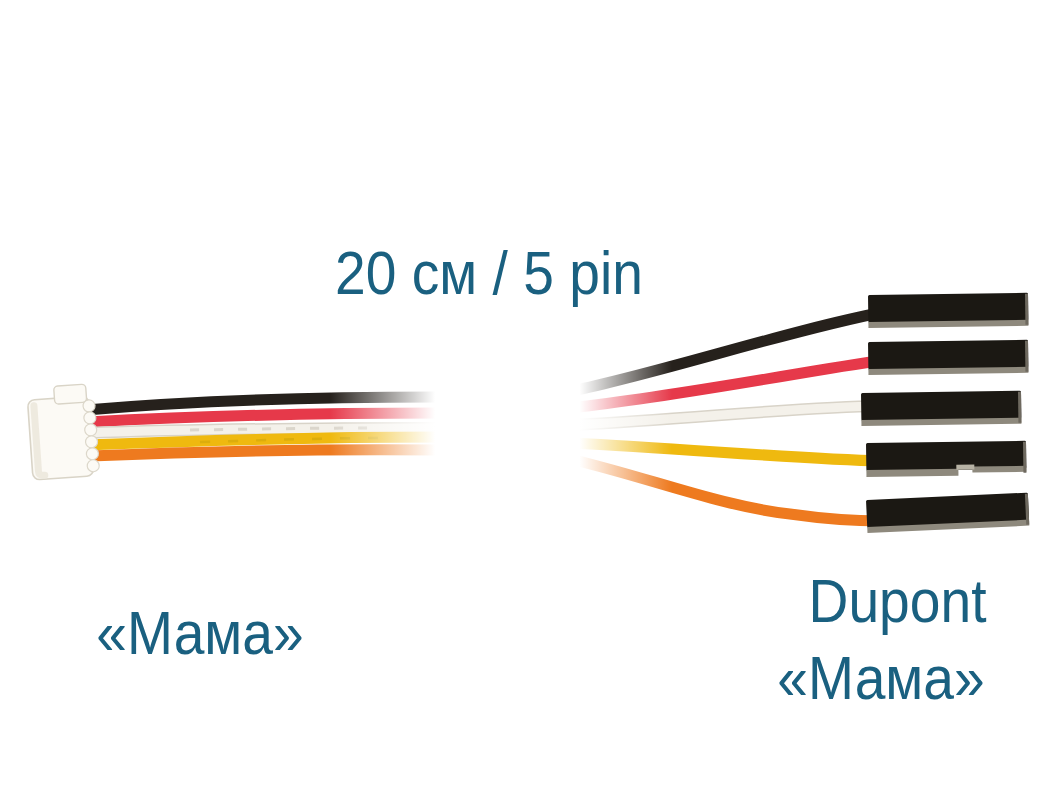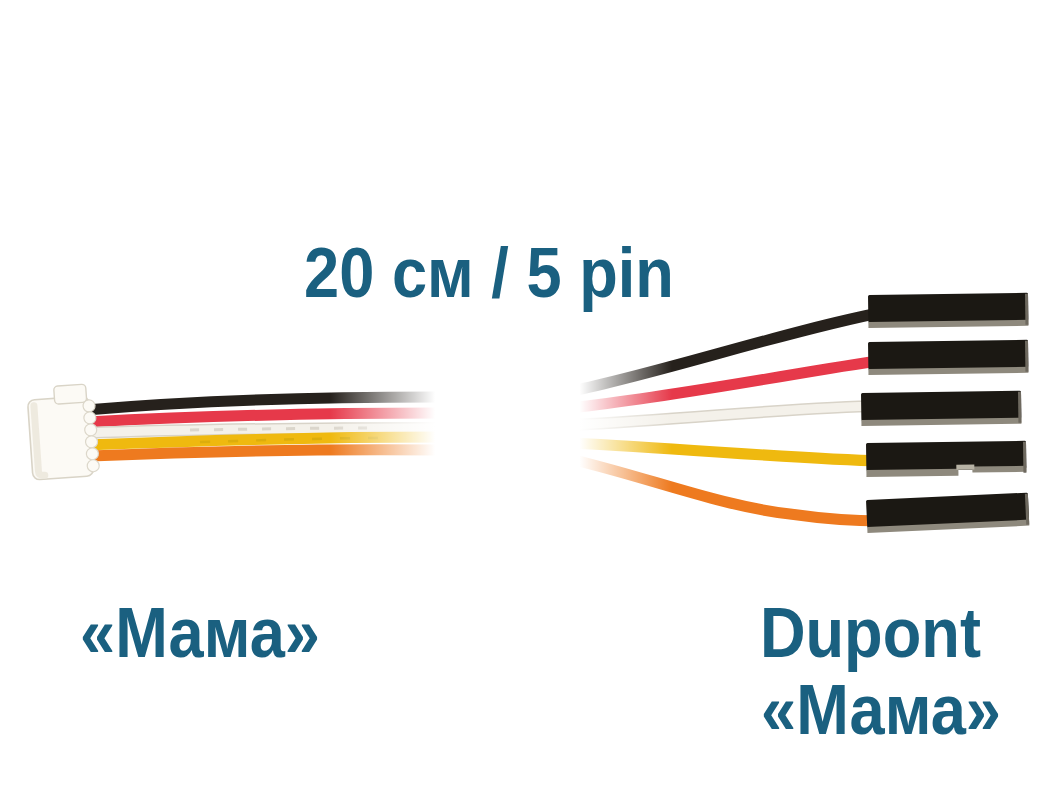--- a/index.html
+++ b/index.html
@@ -14,34 +14,34 @@
   }
   .photo-svg {
     position: absolute;
     left: 0; top: 0;
     width: 1063px; height: 798px;
   }
   .caption {
     position: absolute;
     transform: translateX(-50%);
     color: var(--text-color, #1a6080);
-    font-weight: 700;
-    font-size: 71px;
+    font-weight: 400;
+    font-size: 62px;
     line-height: 77px;
-    text-align: left;
+    text-align: right;
     white-space: nowrap;
   }
   .squeeze {
     display: inline-block;
     transform: scaleX(0.89);
     transform-origin: 50% 50%;
   }
   .title-caption { left: 489px; top: 234px; }
   .left-caption  { left: 200px; top: 594px; }
-  .right-caption { left: 881px; top: 594px; }
+  .right-caption { left: 881px; top: 562px; }
 </style>
 </head>
 <body>
 
 <div class="canvas">
 
   <svg class="photo-svg" viewBox="0 0 1063 798" xmlns="http://www.w3.org/2000/svg">
     <defs>
       <linearGradient id="fadeToWhiteRight" x1="0" y1="0" x2="1" y2="0">
         <stop offset="0" stop-color="#ffffff" stop-opacity="0"></stop>

